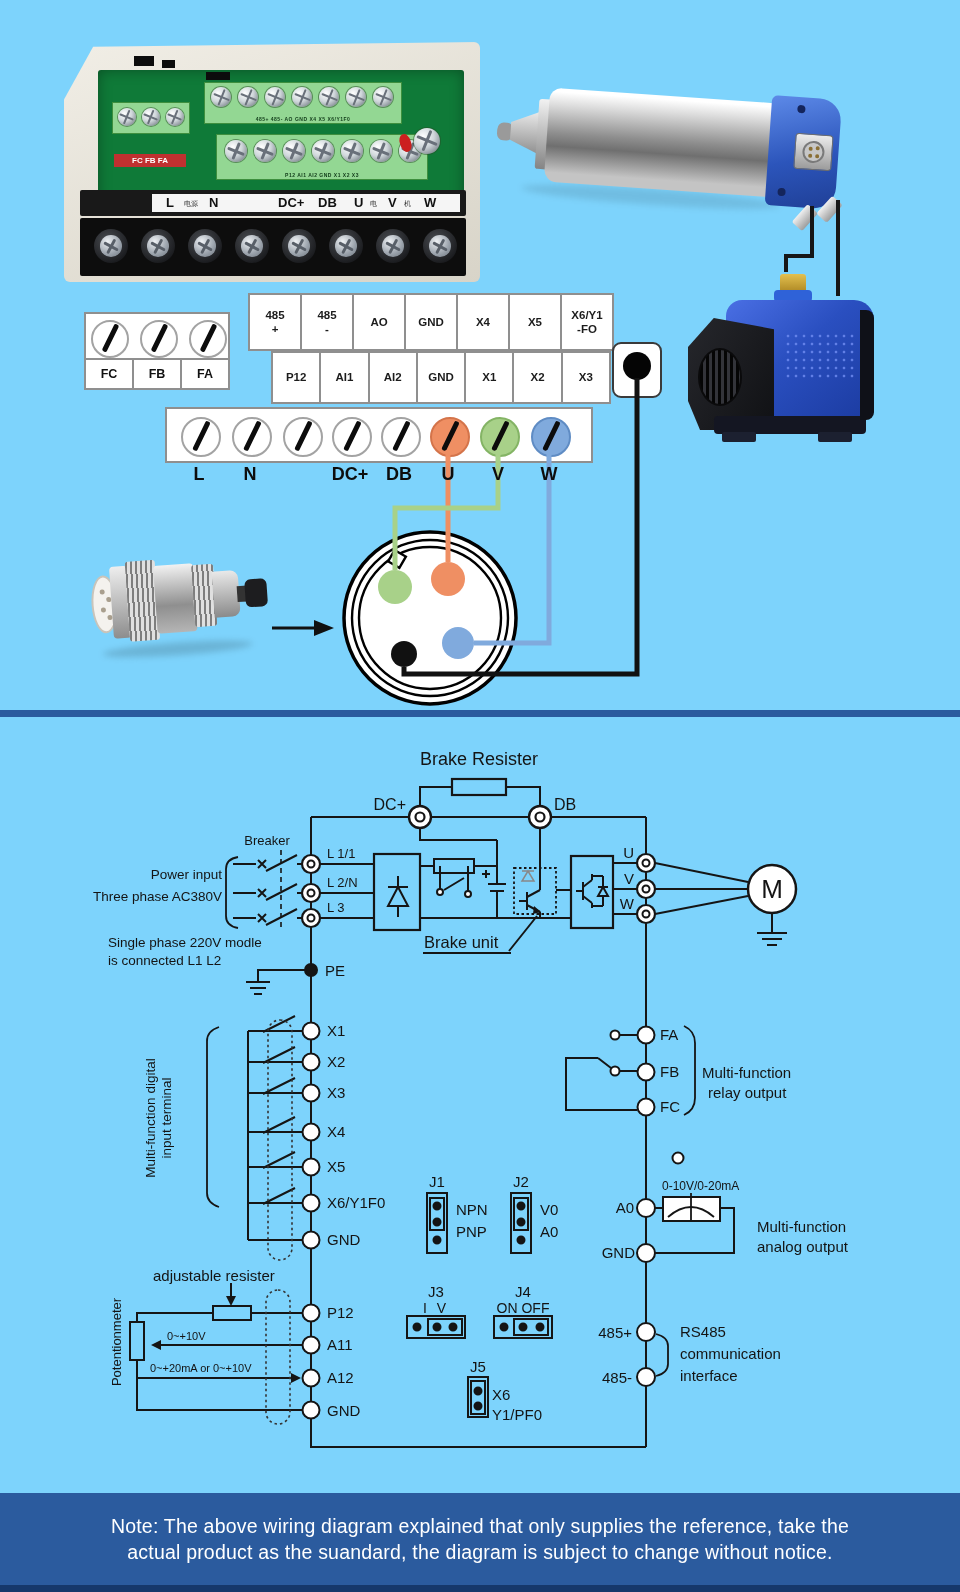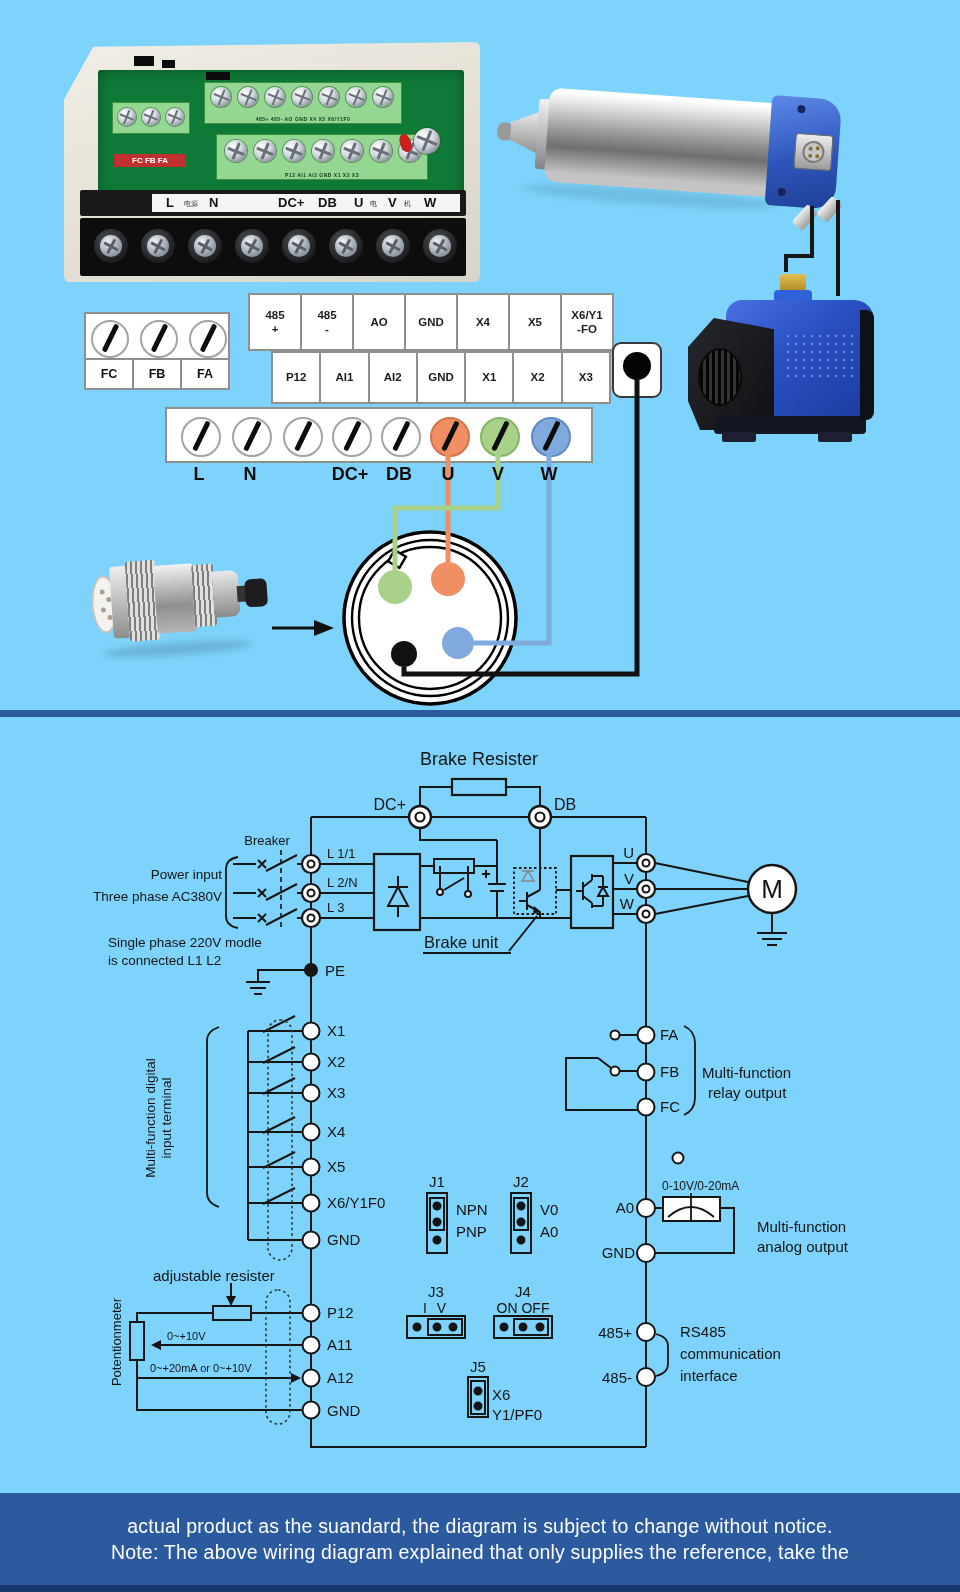--- a/index.html
+++ b/index.html
@@ -628,18 +628,18 @@
       <text x="632" y="1338" font-size="15" text-anchor="end">485+</text>
       <text x="632" y="1383" font-size="15" text-anchor="end">485-</text>
       <text x="680" y="1337" font-size="15">RS485</text>
       <text x="680" y="1359" font-size="15">communication</text>
       <text x="680" y="1381" font-size="15">interface</text>
     </g>
   </svg>
 
   <div class="divider"></div>
   <div class="note">
+    <div>Note: The above wiring diagram explained that only supplies the reference, take the</div>
     <div>actual product as the suandard, the diagram is subject to change without notice.</div>
-    <div>Note: The above wiring diagram explained that only supplies the reference, take the</div>
   </div>
   <div class="note-strip"></div>
 
 </div>
 
 </body></html>

